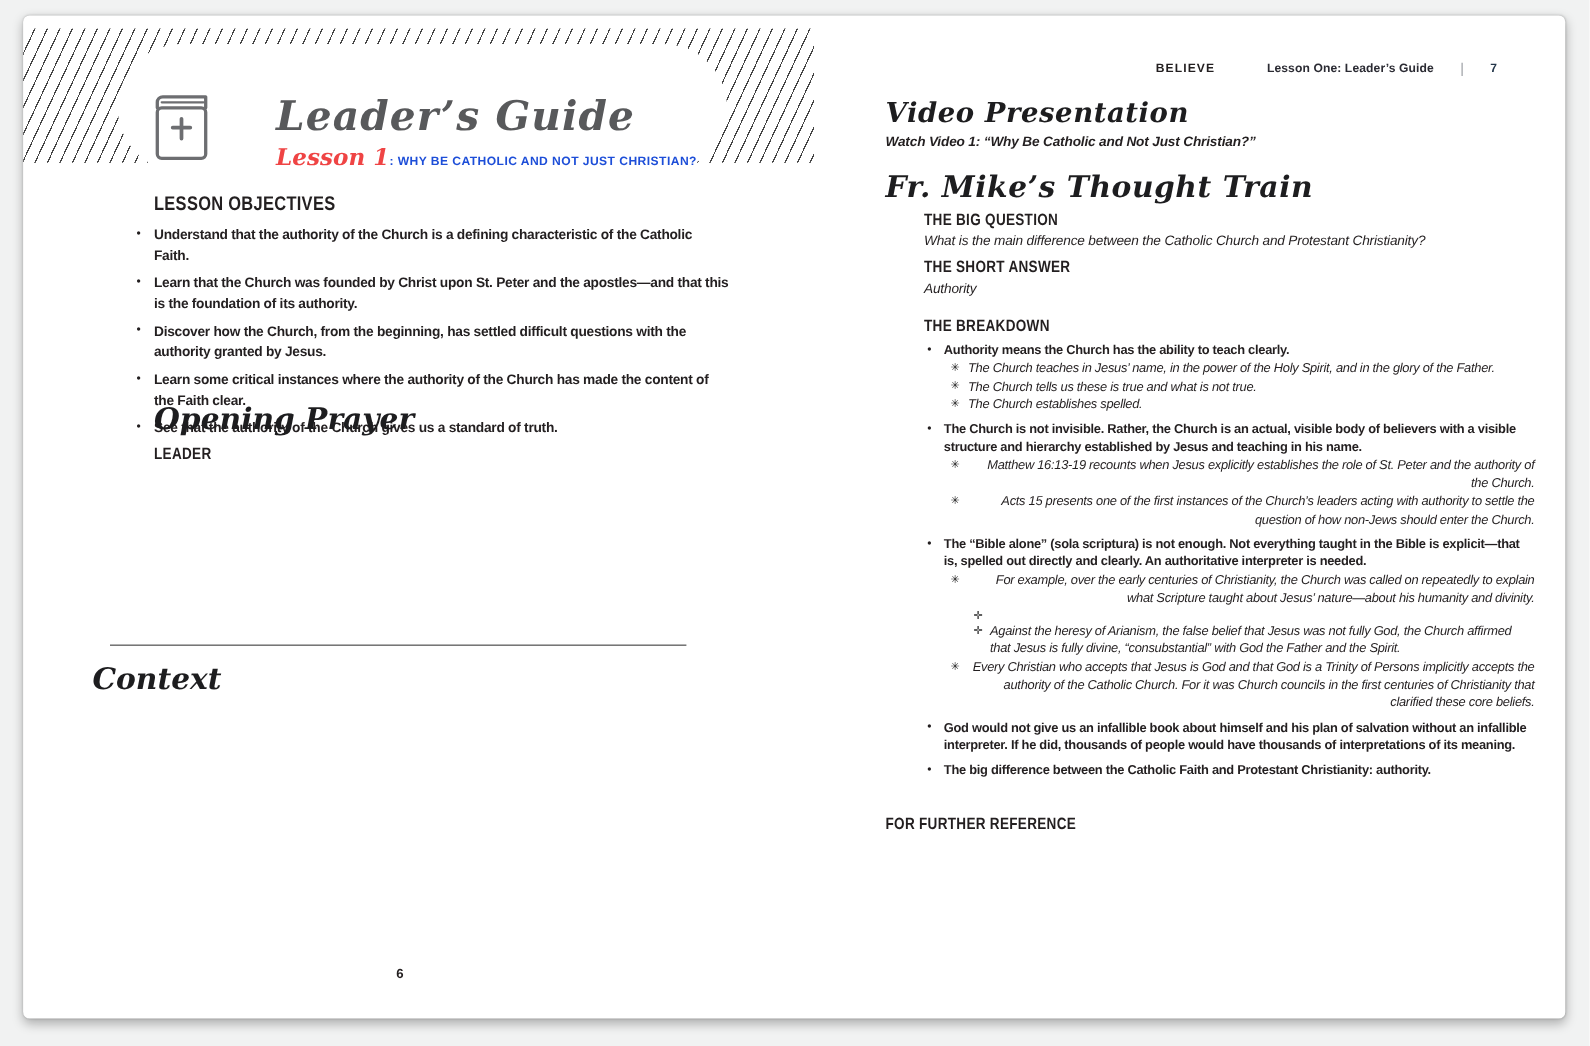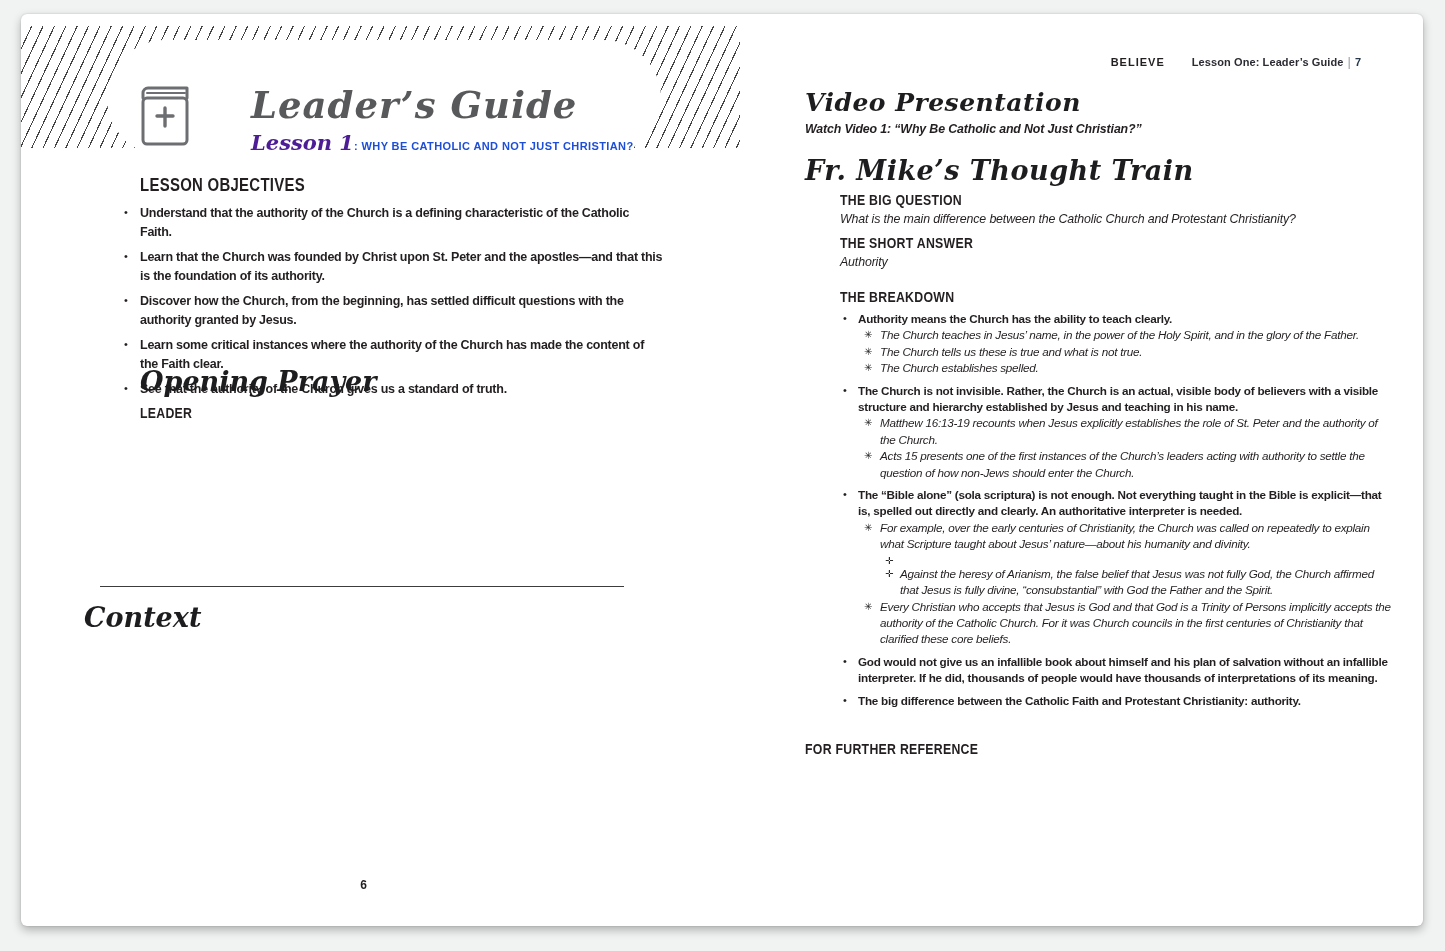--- a/index.html
+++ b/index.html
@@ -29,21 +29,21 @@
   }
   .hatch-blob{
     position:absolute;left:86px;top:26px;width:554px;height:116px;
     background:#ffffff;border-radius:58px;
   }
   .book-icon{position:absolute;left:112px;top:66px;width:64px;height:70px;}
   .lp-titles{position:absolute;left:230px;top:70px;width:378px;text-align:left;}
   .script{font-family:"DejaVu Serif","Liberation Serif",serif;font-style:italic;font-weight:bold;}
   .guide-title{font-size:37px;line-height:42px;color:#58595b;letter-spacing:1px;}
   .lesson-line{margin-top:4px;white-space:nowrap;}
-  .lesson-script{font-family:"DejaVu Serif","Liberation Serif",serif;font-style:italic;font-weight:bold;font-size:21px;color:#4c1d95;}
+  .lesson-script{font-family:"DejaVu Serif","Liberation Serif",serif;font-style:italic;font-weight:bold;font-size:21px;color:#ef4444;}
   .lesson-caps{font-size:11px;font-weight:bold;letter-spacing:.4px;color:#1d4ed8;margin-top:48px;}
 
   
   .caps-head{font-weight:bold;color:#231f20;letter-spacing:.3px;display:inline-block;transform:scaleX(.88) scaleY(1.06);transform-origin:left center;white-space:nowrap;}
   .h-lg{font-size:17px;}
   .h-md{font-size:14px;}
 
   
   .abs{position:absolute;}
   .obj-list{position:absolute;left:103px;top:190px;width:540px;}
@@ -54,41 +54,41 @@
   .prayer-wrap{position:absolute;left:119px;top:408px;width:453px;}
   .prayer-wrap p{margin:0 0 13px 0;font-style:italic;font-size:13.1px;line-height:20.5px;text-align:justify;letter-spacing:-.1px;}
   .rule{position:absolute;left:79px;top:572px;width:524px;height:0;border-top:1.2px solid #3c3c3c;}
 
   .context-wrap{position:absolute;left:63px;top:622px;width:559px;}
   .context-wrap p{margin:0 0 13px 0;font-size:13px;line-height:21px;text-align:justify;letter-spacing:-.25px;}
 
   .page-num-left{position:absolute;left:63px;top:864px;width:559px;text-align:center;font-size:12px;font-weight:600;}
 
   
-  .rp-header{position:absolute;right:62px;top:40px;display:flex;align-items:center;gap:4px;font-size:11px;white-space:nowrap;}
+  .rp-header{position:absolute;right:62px;top:40px;display:flex;align-items:center;gap:24px;font-size:11px;white-space:nowrap;}
   .rp-brand{font-weight:bold;letter-spacing:1px;}
   .rp-title{font-weight:bold;letter-spacing:.1px;color:#2b2b33;padding-left:23px;}
   .rp-sep{color:#9b9ea3;font-weight:normal;font-size:13px;}
   .rp-num{font-weight:bold;color:#23364a;}
 
   .rp-script-sm{font-size:25px;line-height:30px;color:#1d1d1f;letter-spacing:.5px;}
   .rp-script-lg{font-size:27px;line-height:32px;color:#1d1d1f;letter-spacing:.5px;}
   .rp-body{font-size:12.4px;line-height:17px;letter-spacing:-.15px;font-style:italic;}
 
   .bd-list{position:absolute;left:122px;top:291px;width:552px;}
   .bd-row{display:flex;}
   .bd-row.lvl1{margin-top:6px;}
   .bd-glyph{flex:none;}
   .bd-text{font-size:11.7px;line-height:16.4px;letter-spacing:-.25px;}
   .lvl1{padding-left:0;}
   .lvl1 .bd-glyph{width:15px;font-size:11px;padding-top:1px;}
   .lvl1 .bd-text{font-weight:600;}
   .lvl2{padding-left:21px;}
   .lvl2 .bd-glyph{width:16px;font-size:10px;padding-top:2px;color:#2b2b2b;}
-  .lvl2 .bd-text{font-style:italic;}
+  .lvl2 .bd-text{font-style:italic;text-align:right;}
   .lvl3{padding-left:42px;}
   .lvl3 .bd-glyph{width:15px;font-size:10px;padding-top:2px;color:#2b2b2b;}
   .lvl3 .bd-text{font-style:italic;}
 
   .ref-list{position:absolute;left:84px;top:744px;width:614px;}
   .ref-list p{margin:0;font-size:10.9px;line-height:13.8px;letter-spacing:-.2px;}
 
   svg{display:block;}
 </style>
 </head>

